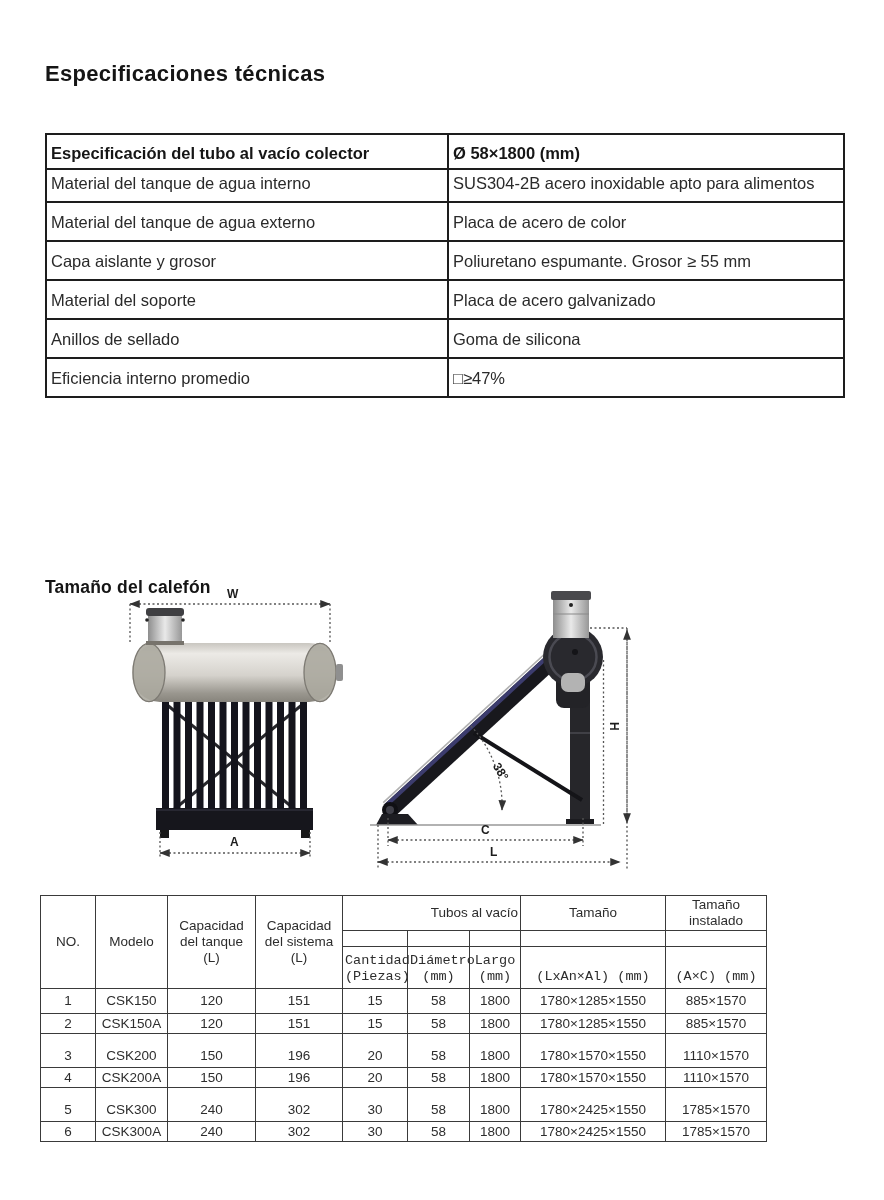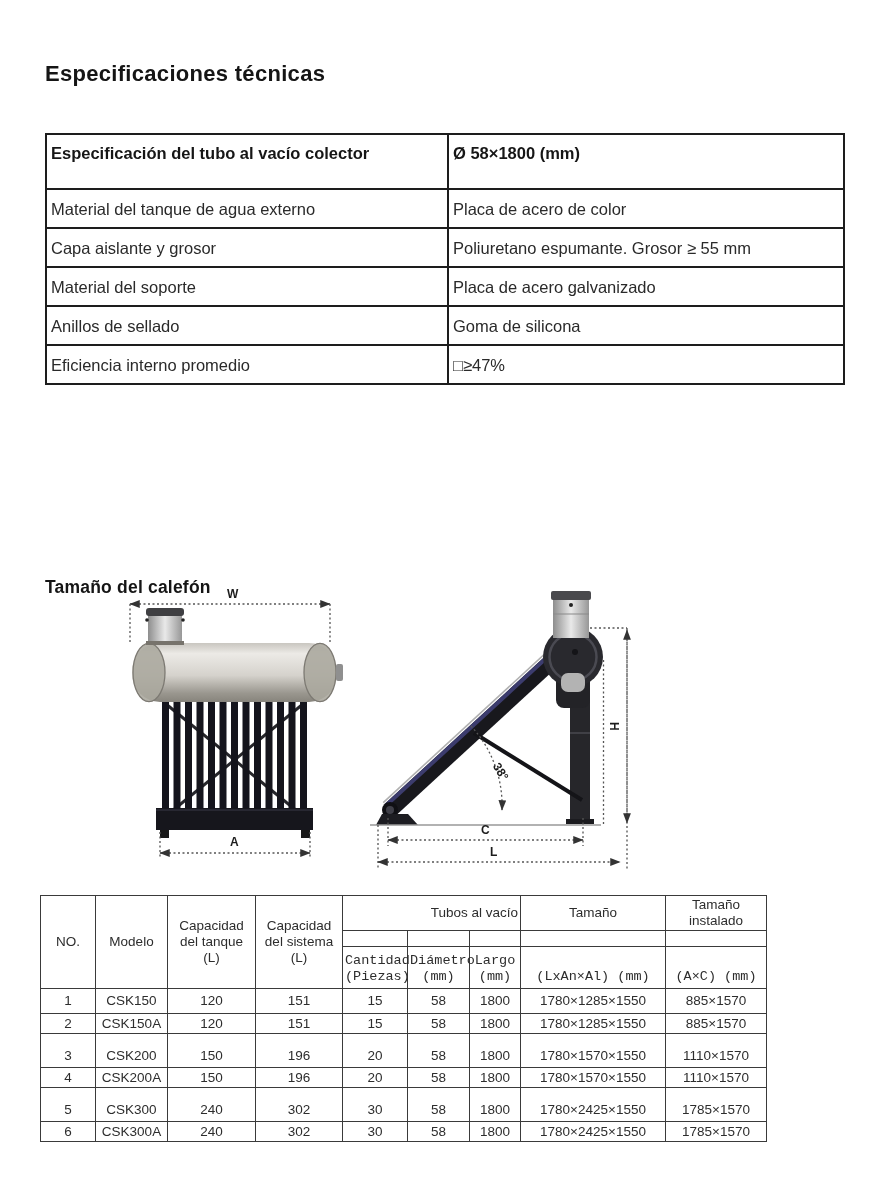--- a/index.html
+++ b/index.html
@@ -21,21 +21,21 @@
   table.spec{
     position:absolute;left:45px;top:133px;width:798px;
     border-collapse:collapse;table-layout:fixed;
   }
   table.spec td{
     border:2px solid #1d1d1d;font-size:16.5px;line-height:1.25;
     padding:3px 4px 7px 4px;vertical-align:bottom;color:#2a2a2a;
   }
   table.spec col.c1{width:402px;}
   table.spec col.c2{width:396px;}
-  table.spec tr.hd td{font-weight:bold;vertical-align:middle;height:30px;padding-bottom:20px;color:#161616;}
+  table.spec tr.hd td{font-weight:bold;vertical-align:middle;height:30px;padding-bottom:0;color:#161616;}
   table.spec tr.sl td{height:27px;}
 
   
   table.size{
     position:absolute;left:40px;top:895px;width:726px;
     border-collapse:collapse;table-layout:fixed;
     font-size:13.5px;text-align:center;color:#2d2d2d;
   }
   table.size th, table.size td{
     border:1.5px solid #3a3a3a;font-weight:normal;padding:0 2px;line-height:1.18;
@@ -61,20 +61,24 @@
 
 <table class="spec">
   <colgroup>
       <col class="c1">
       <col class="c2">
     </colgroup>
   <tbody>
     <tr class="hd">
       <td>Especificación del tubo al vacío colector</td>
       <td>Ø 58×1800 (mm)</td>
+    </tr>
+    <tr>
+      <td>Material del tanque de agua interno</td>
+      <td>SUS304-2B acero inoxidable apto para alimentos</td>
     </tr>
     <tr class="sl">
       <td>Material del tanque de agua externo</td>
       <td>Placa de acero de color</td>
     </tr>
     <tr class="sl">
       <td>Capa aislante y grosor</td>
       <td>Poliuretano espumante. Grosor ≥ 55 mm</td>
     </tr>
     <tr class="sl">

